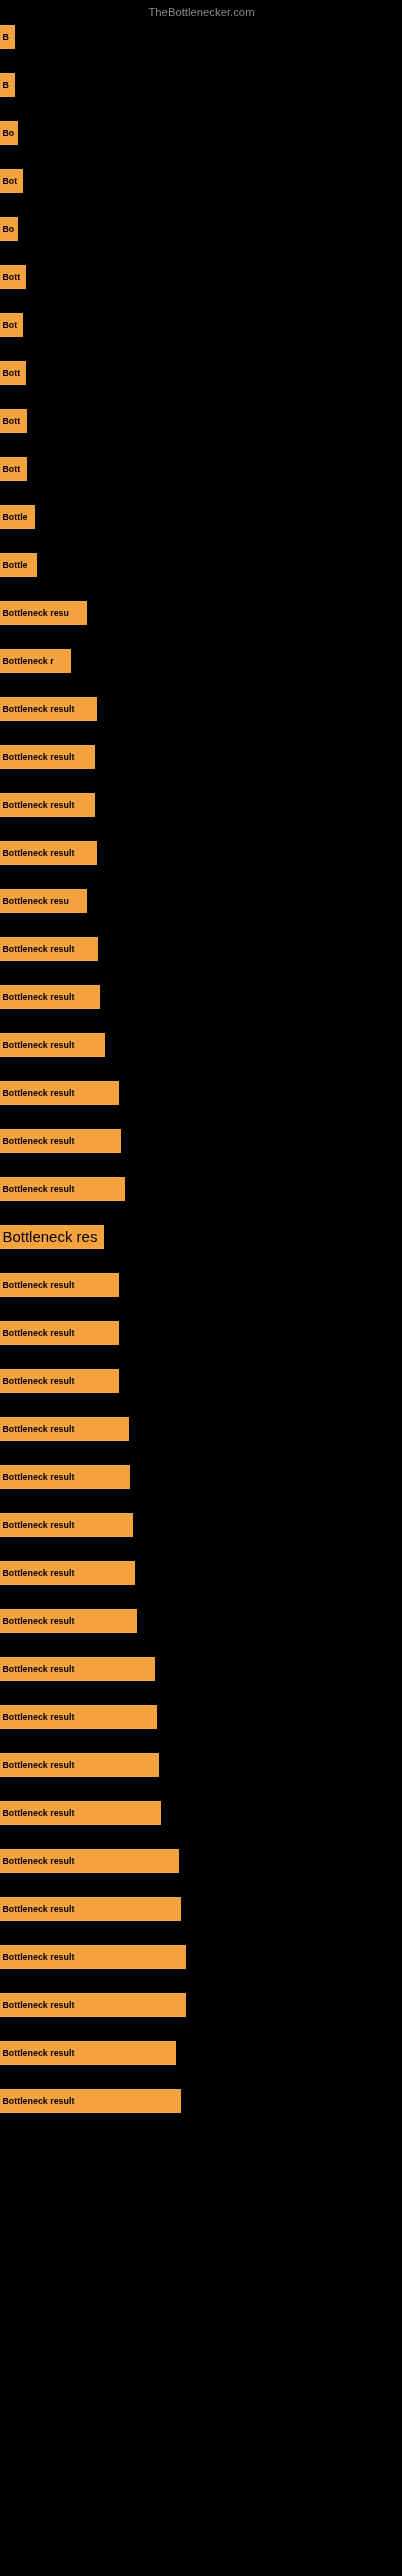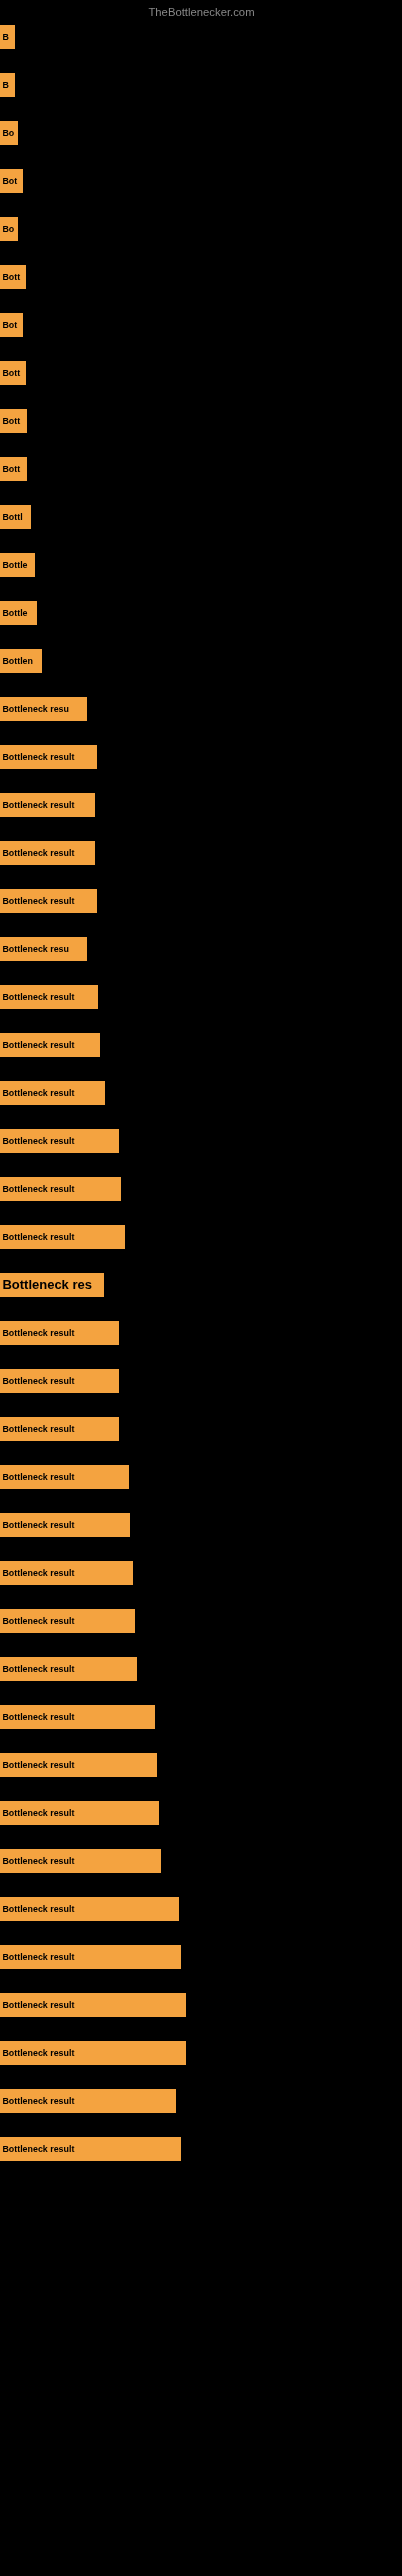--- a/index.html
+++ b/index.html
@@ -72,45 +72,40 @@
       <div style="background-color: rgb(244, 163, 64); height: 24px; width: 27px; display: flex; align-items: center; padding-left: 2.4px; overflow: hidden; white-space: nowrap; margin-bottom: 24px;">
         <span style="color: rgb(0, 0, 0); font-size: 8.9px; font-weight: bold;">Bott</span>
       </div>
     </div>
     <div style="margin-bottom: 1.6px; margin-top: 0px;">
       <div style="background-color: rgb(244, 163, 64); height: 24px; width: 27px; display: flex; align-items: center; padding-left: 2.4px; overflow: hidden; white-space: nowrap; margin-bottom: 24px;">
         <span style="color: rgb(0, 0, 0); font-size: 8.9px; font-weight: bold;">Bott</span>
       </div>
     </div>
     <div style="margin-bottom: 1.6px; margin-top: 0px;">
-      <div style="background-color: rgb(244, 163, 64); height: 24px; width: 31px; display: flex; align-items: center; padding-left: 2.4px; overflow: hidden; white-space: nowrap; margin-bottom: 24px;">
-        <span style="color: rgb(0, 0, 0); font-size: 8.9px; font-weight: bold;">Bottl</span>
-      </div>
-    </div>
-    <div style="margin-bottom: 1.6px; margin-top: 0px;">
       <div style="background-color: rgb(244, 163, 64); height: 24px; width: 35px; display: flex; align-items: center; padding-left: 2.4px; overflow: hidden; white-space: nowrap; margin-bottom: 24px;">
         <span style="color: rgb(0, 0, 0); font-size: 8.9px; font-weight: bold;">Bottle</span>
       </div>
     </div>
     <div style="margin-bottom: 1.6px; margin-top: 0px;">
       <div style="background-color: rgb(244, 163, 64); height: 24px; width: 37px; display: flex; align-items: center; padding-left: 2.4px; overflow: hidden; white-space: nowrap; margin-bottom: 24px;">
         <span style="color: rgb(0, 0, 0); font-size: 8.9px; font-weight: bold;">Bottle</span>
       </div>
     </div>
     <div style="margin-bottom: 1.6px; margin-top: 0px;">
-      <div style="background-color: rgb(244, 163, 64); height: 24px; width: 42px; display: flex; align-items: center; padding-left: 2.4px; overflow: hidden; white-space: nowrap; margin-bottom: 24px;">
-        <span style="color: rgb(0, 0, 0); font-size: 8.9px; font-weight: bold;">Bottlen</span>
-      </div>
-    </div>
-    <div style="margin-bottom: 1.6px; margin-top: 0px;">
       <div style="background-color: rgb(244, 163, 64); height: 24px; width: 87px; display: flex; align-items: center; padding-left: 2.4px; overflow: hidden; white-space: nowrap; margin-bottom: 24px;">
         <span style="color: rgb(0, 0, 0); font-size: 8.9px; font-weight: bold;">Bottleneck resu</span>
       </div>
     </div>
     <div style="margin-bottom: 1.6px; margin-top: 0px;">
+      <div style="background-color: rgb(244, 163, 64); height: 24px; width: 71px; display: flex; align-items: center; padding-left: 2.4px; overflow: hidden; white-space: nowrap; margin-bottom: 24px;">
+        <span style="color: rgb(0, 0, 0); font-size: 8.9px; font-weight: bold;">Bottleneck r</span>
+      </div>
+    </div>
+    <div style="margin-bottom: 1.6px; margin-top: 0px;">
       <div style="background-color: rgb(244, 163, 64); height: 24px; width: 97px; display: flex; align-items: center; padding-left: 2.4px; overflow: hidden; white-space: nowrap; margin-bottom: 24px;">
         <span style="color: rgb(0, 0, 0); font-size: 8.9px; font-weight: bold;">Bottleneck result</span>
       </div>
     </div>
     <div style="margin-bottom: 1.6px; margin-top: 0px;">
       <div style="background-color: rgb(244, 163, 64); height: 24px; width: 95px; display: flex; align-items: center; padding-left: 2.4px; overflow: hidden; white-space: nowrap; margin-bottom: 24px;">
         <span style="color: rgb(0, 0, 0); font-size: 8.9px; font-weight: bold;">Bottleneck result</span>
       </div>
     </div>
     <div style="margin-bottom: 1.6px; margin-top: 0px;">
@@ -153,21 +148,21 @@
         <span style="color: rgb(0, 0, 0); font-size: 8.9px; font-weight: bold;">Bottleneck result</span>
       </div>
     </div>
     <div style="margin-bottom: 1.6px; margin-top: 0px;">
       <div style="background-color: rgb(244, 163, 64); height: 24px; width: 125px; display: flex; align-items: center; padding-left: 2.4px; overflow: hidden; white-space: nowrap; margin-bottom: 24px;">
         <span style="color: rgb(0, 0, 0); font-size: 8.9px; font-weight: bold;">Bottleneck result</span>
       </div>
     </div>
     <div style="margin-bottom: 1.6px; margin-top: 0px;">
       <div style="background-color: rgb(244, 163, 64); height: 24px; width: 104px; display: flex; align-items: center; padding-left: 2.4px; overflow: hidden; white-space: nowrap; margin-bottom: 24px;">
-        <span style="color: rgb(0, 0, 0); font-size: 13px; font-weight: bold;">Bottleneck res</span>
+        <span style="color: rgb(0, 0, 0); font-size: 15px; font-weight: normal;">Bottleneck res</span>
       </div>
     </div>
     <div style="margin-bottom: 1.6px; margin-top: 0px;">
       <div style="background-color: rgb(244, 163, 64); height: 24px; width: 119px; display: flex; align-items: center; padding-left: 2.4px; overflow: hidden; white-space: nowrap; margin-bottom: 24px;">
         <span style="color: rgb(0, 0, 0); font-size: 8.9px; font-weight: bold;">Bottleneck result</span>
       </div>
     </div>
     <div style="margin-bottom: 1.6px; margin-top: 0px;">
       <div style="background-color: rgb(244, 163, 64); height: 24px; width: 119px; display: flex; align-items: center; padding-left: 2.4px; overflow: hidden; white-space: nowrap; margin-bottom: 24px;">
         <span style="color: rgb(0, 0, 0); font-size: 8.9px; font-weight: bold;">Bottleneck result</span>

